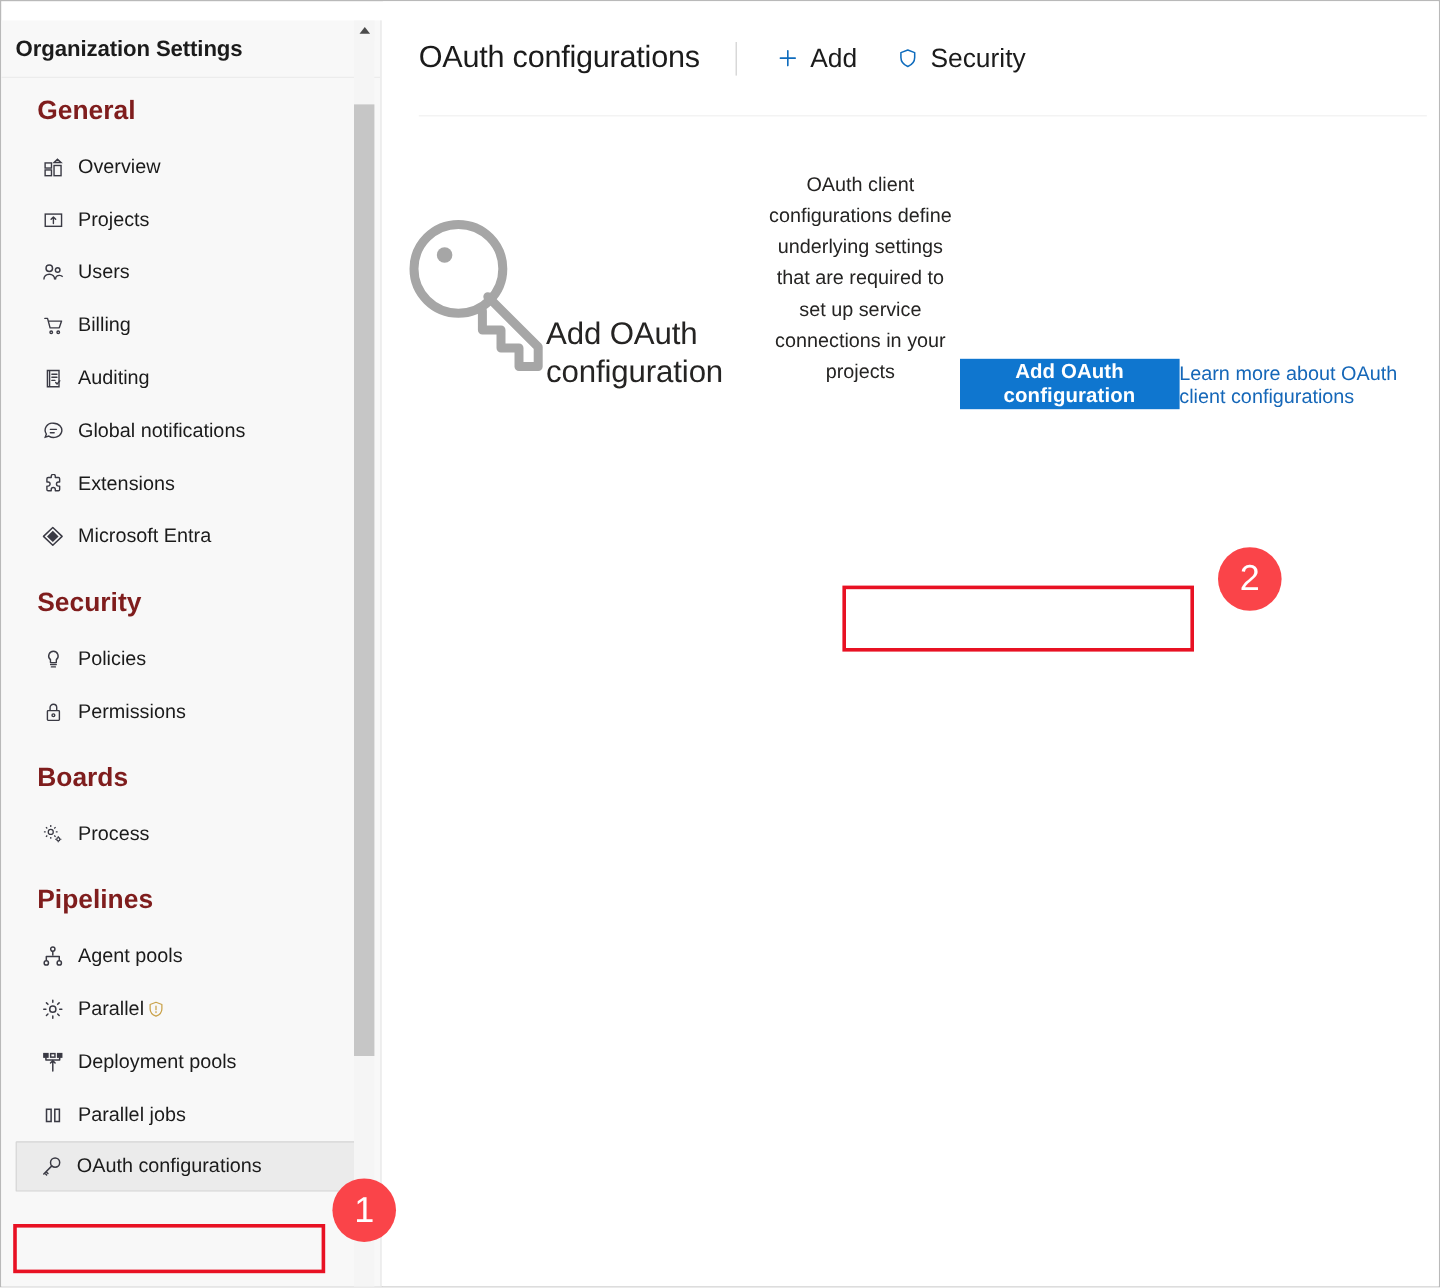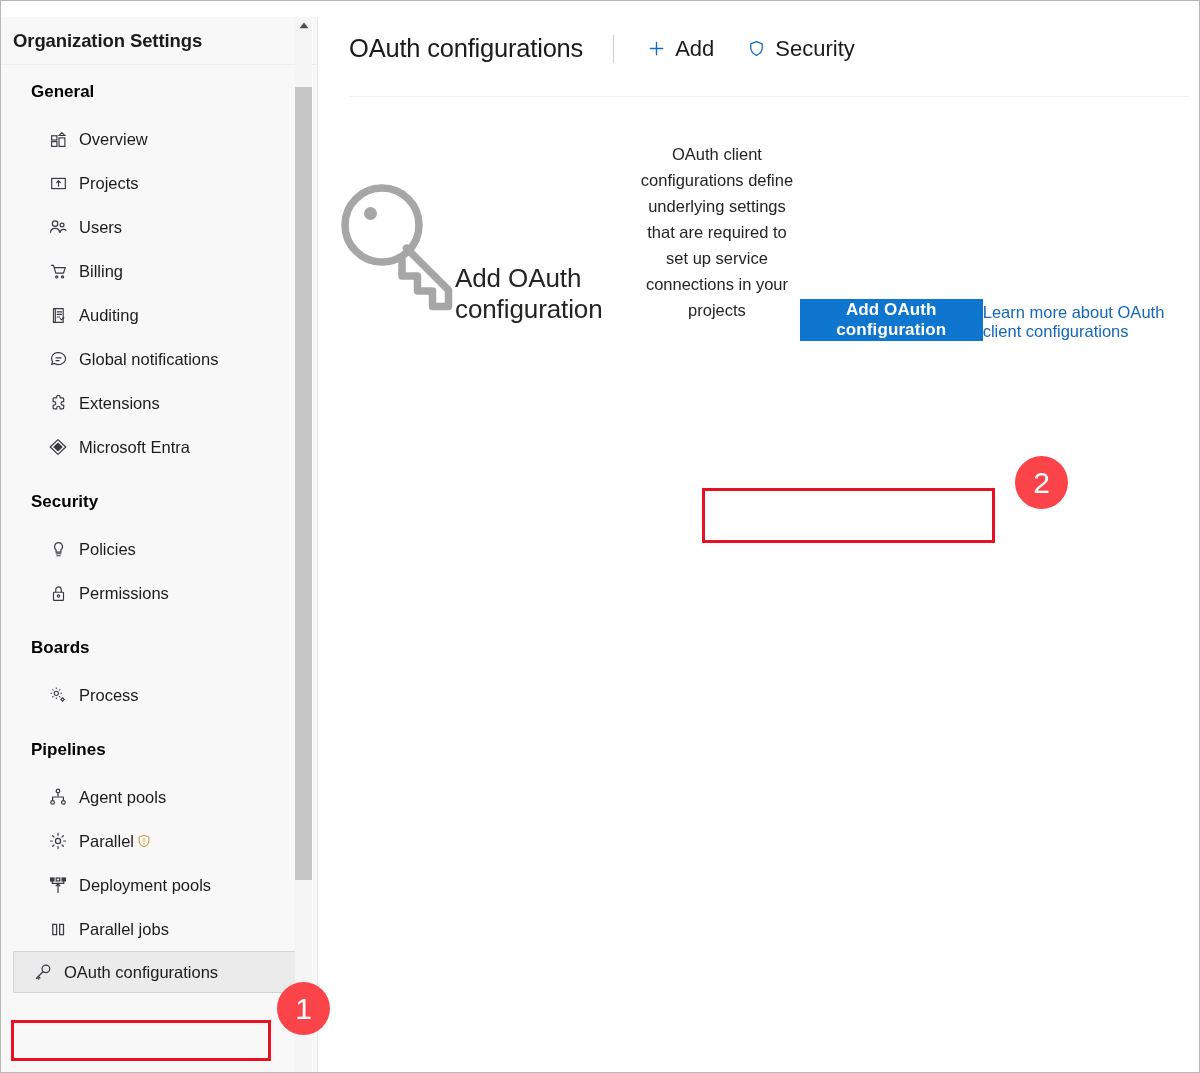--- a/index.html
+++ b/index.html
@@ -37,33 +37,33 @@
     align-items: center;
     padding-left: 12px;
   }
   #sidebar-title {
     font-size: 18.5px;
     font-weight: 600;
     color: #1b1b1b;
     letter-spacing: -0.1px;
   }
   .nav-section-title {
-    font-size: 17px;
+    font-size: 22px;
     font-weight: 600;
-    color: #000000;
+    color: #7f1d1d;
     padding: 0 0 0 30px;
     height: 26px;
     display: flex;
     align-items: center;
   }
   .nav-item {
     height: 44px;
     display: flex;
     align-items: center;
-    padding-left: 46px;
+    padding-left: 32px;
     cursor: pointer;
     position: relative;
   }
   .nav-item .ico {
     width: 22px;
     height: 22px;
     flex: 0 0 22px;
     display: flex;
     align-items: center;
     justify-content: center;

